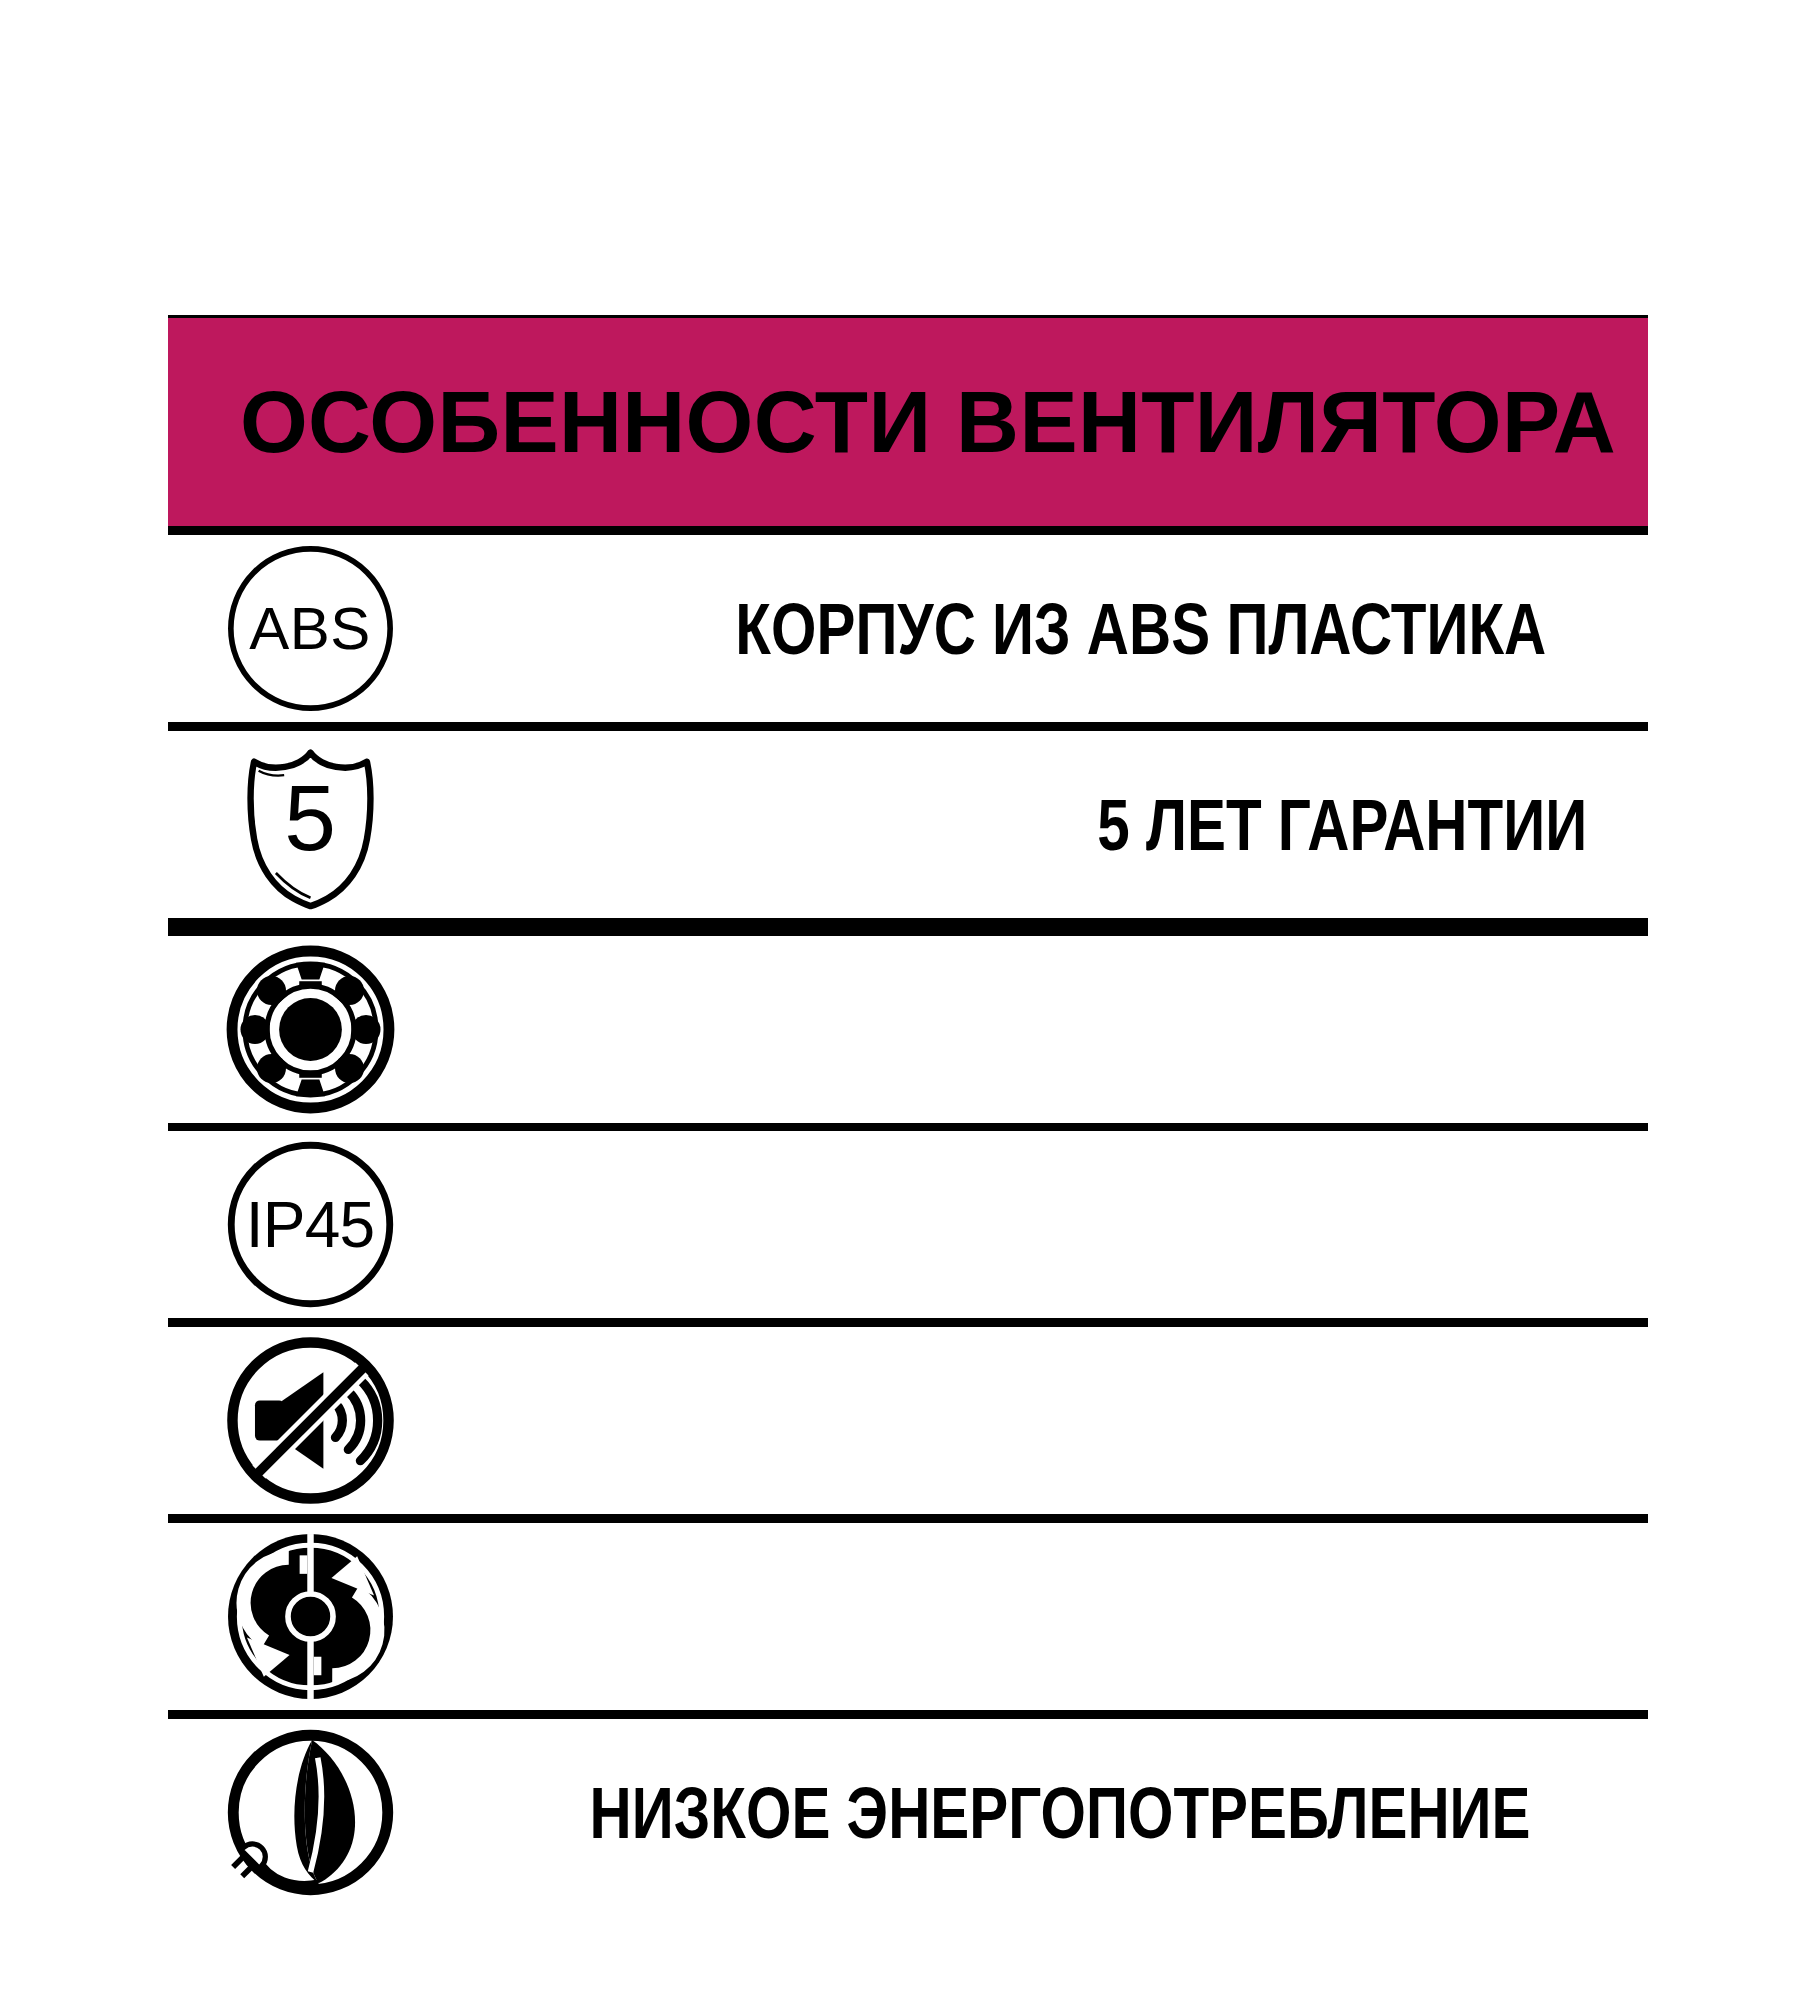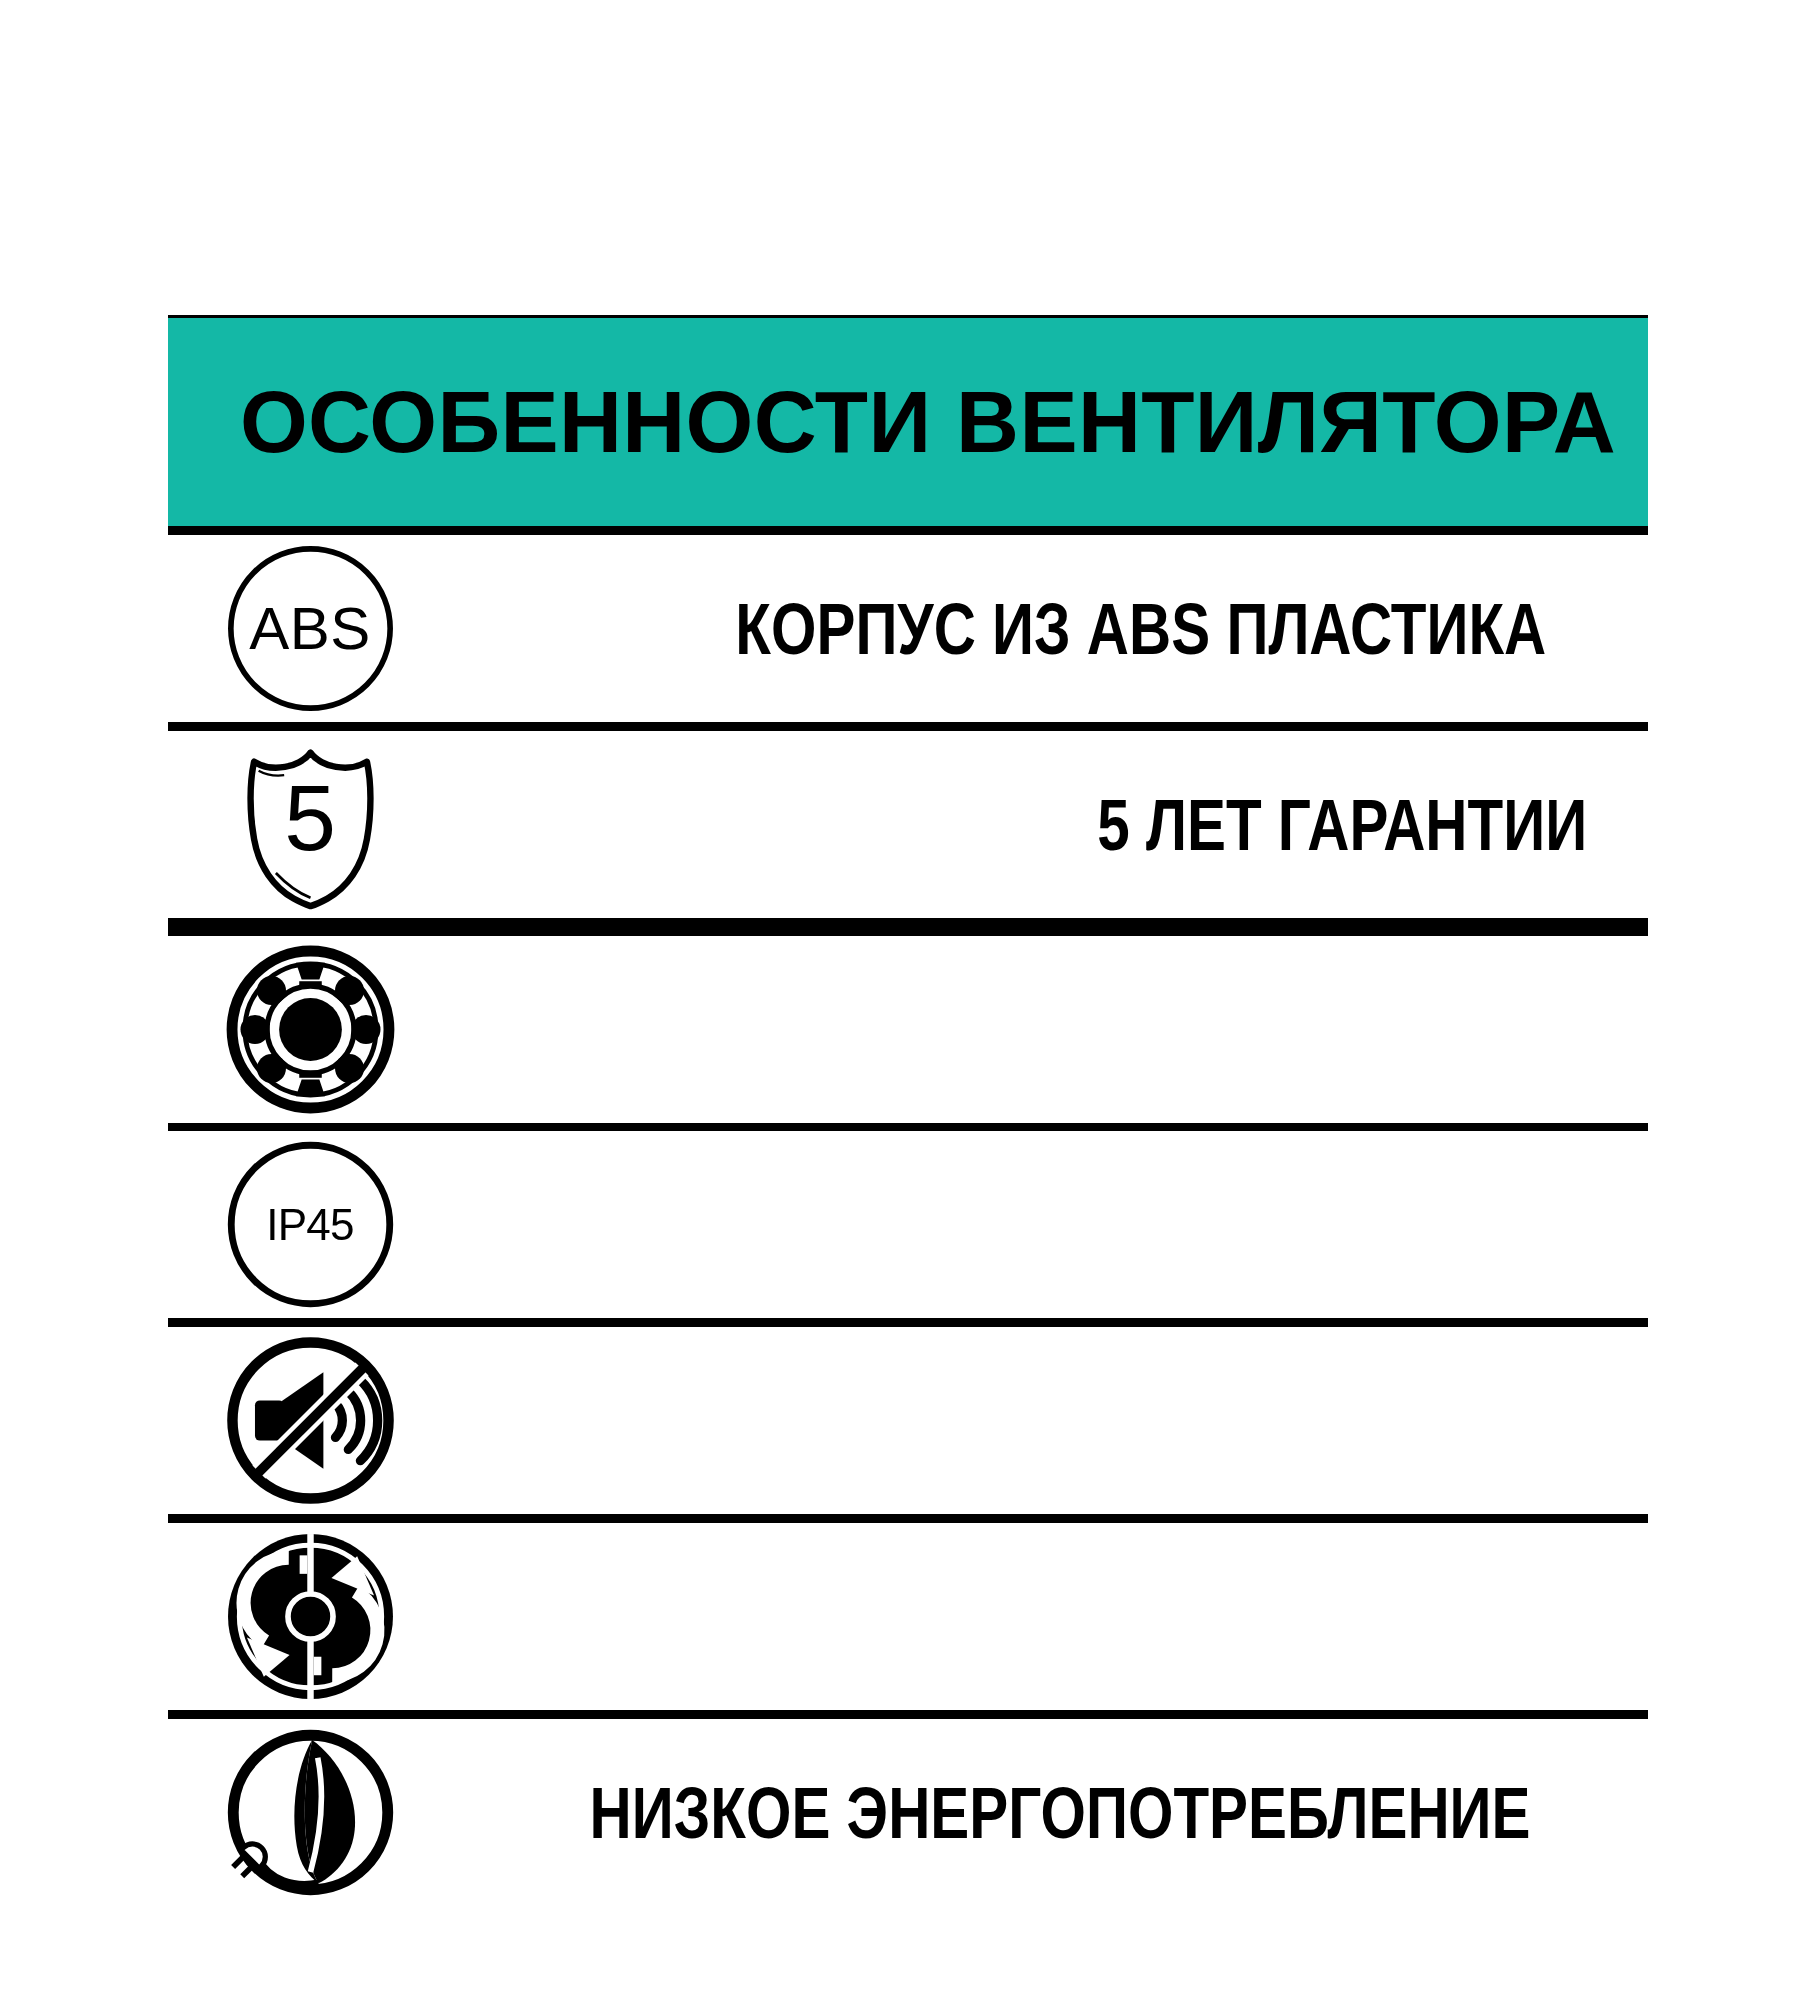--- a/index.html
+++ b/index.html
@@ -26,29 +26,29 @@
     display:inline-block;font-size:73px;font-weight:bold;line-height:1.22;
     white-space:pre-line;transform:scaleX(0.8);transform-origin:center;
     letter-spacing:0;
   }
   .icon{position:relative;width:173px;height:173px;display:flex;align-items:center;justify-content:center;}
   .icon svg{display:block;width:100%;height:100%;}
   .badge-text{
     position:absolute;inset:0;display:flex;align-items:center;justify-content:center;
   }
   .abs-text{font-size:60px;font-weight:normal;letter-spacing:0.4px;}
-  .ip45-text{font-size:44px;font-weight:normal;letter-spacing:-0.8px;}
+  .ip45-text{font-size:64px;font-weight:normal;letter-spacing:-0.8px;}
   .shield-num{font-size:93px;font-weight:normal;padding-bottom:12px;}
 </style>
 </head>
 <body>
 
 <div class="panel">
 
-  <div class="header" style="background: #14b8a6; padding-left: 40px;">
+  <div class="header" style="background: #be185d; padding-left: 40px;">
     <div class="header-title">ОСОБЕННОСТИ ВЕНТИЛЯТОРА</div>
   </div>
   <div class="sep"></div>
 
   <div class="row">
     <div class="icon-cell">
       <span class="icon">
         <svg viewBox="-215 -215 430 430">
           <circle cx="0" cy="0" r="198" fill="none" stroke="#000" stroke-width="14"></circle>
         </svg>

